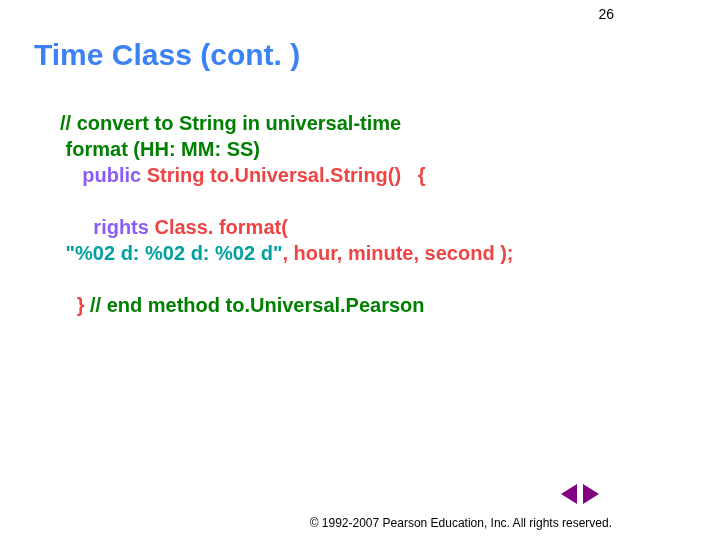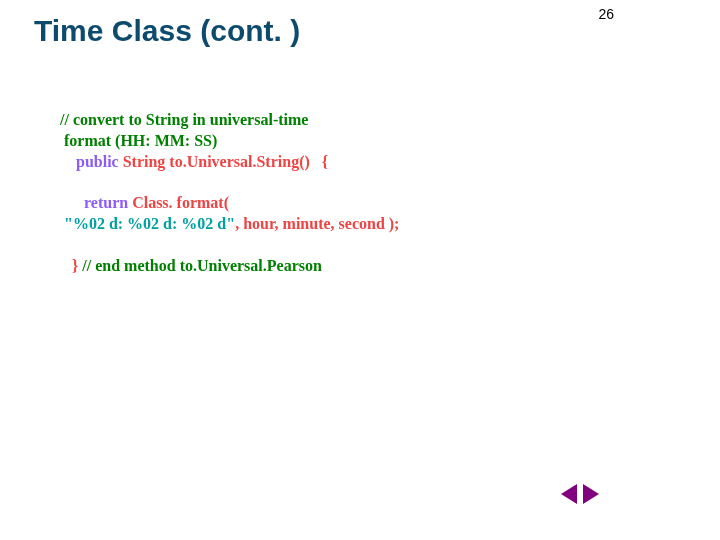--- a/index.html
+++ b/index.html
@@ -20,33 +20,33 @@
   }
   .page-number {
     position: absolute;
     top: 6px;
     right: 10px;
     font-size: 14px;
     color: #000;
   }
   .title {
     position: absolute;
-    top: 14px;
+    top: 38px;
     left: 34px;
     font-size: 30px;
     font-weight: bold;
-    color: #0c4a6e;
+    color: #3b82f6;
   }
   .body {
     position: absolute;
     top: 110px;
     left: 60px;
     right: 40px;
-    font-family: Liberation Serif, serif;
-    font-size: 16px;
+    font-family: Liberation Sans, sans-serif;
+    font-size: 20px;
     font-weight: bold;
     line-height: 1.3;
     white-space: pre-wrap;
   }
   .comment { color: #008000; }
   .keyword { color: #8b5cf6; }
   .string  { color: #00A0A0; }
   .plain   { color: #ef4444; }
   .footer {
     position: absolute;
@@ -85,24 +85,25 @@
 <div class="slide">
 
   <div class="page-number">26</div>
 
   <div class="title">Time Class (cont. )</div>
 
   <div class="body"><span class="comment">// convert to String in universal-time
  format (HH: MM: SS)</span>
     <span class="keyword">public</span><span class="plain"> String to.Universal.String()   {</span>
 
-      <span class="keyword">return</span><span class="plain"> Class. format(</span>
+      <span class="keyword">rights</span><span class="plain"> Class. format(</span>
  <span class="string">"%02 d: %02 d: %02 d"</span><span class="plain">, hour, minute, second );</span>
 
 <span class="plain">   } </span><span class="comment">// end method to.Universal.Pearson</span></div>
 
   <div class="nav">
     <span class="prev"></span>
     <span class="next"></span>
   </div>
 
+  <div class="footer">© 1992-2007 Pearson Education, Inc.  All rights reserved.</div>
 
 </div>
 
 </body></html>

